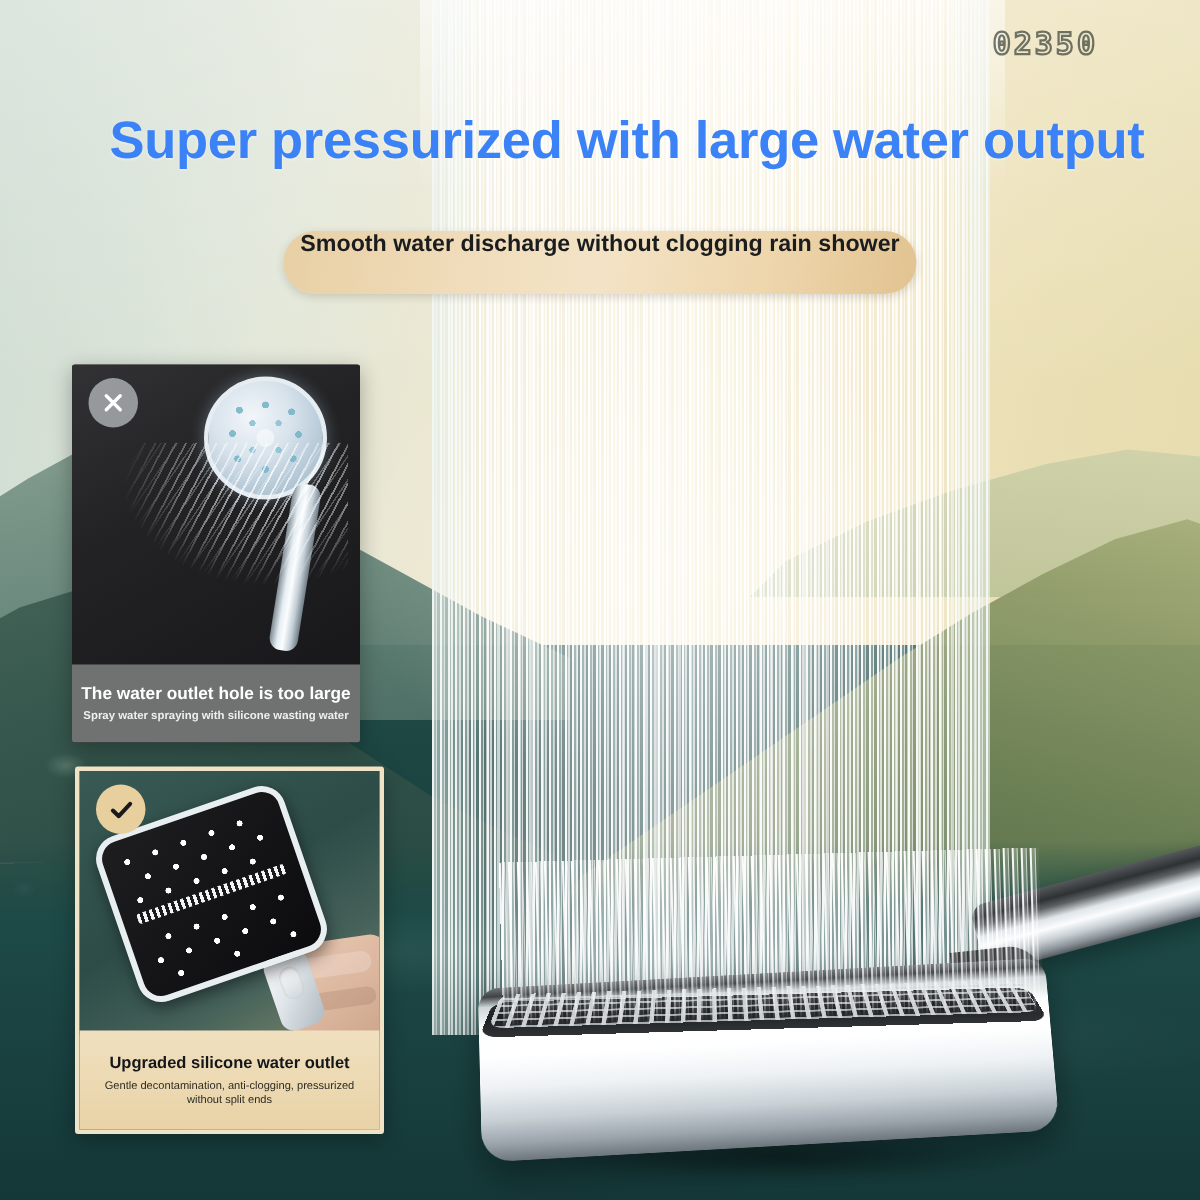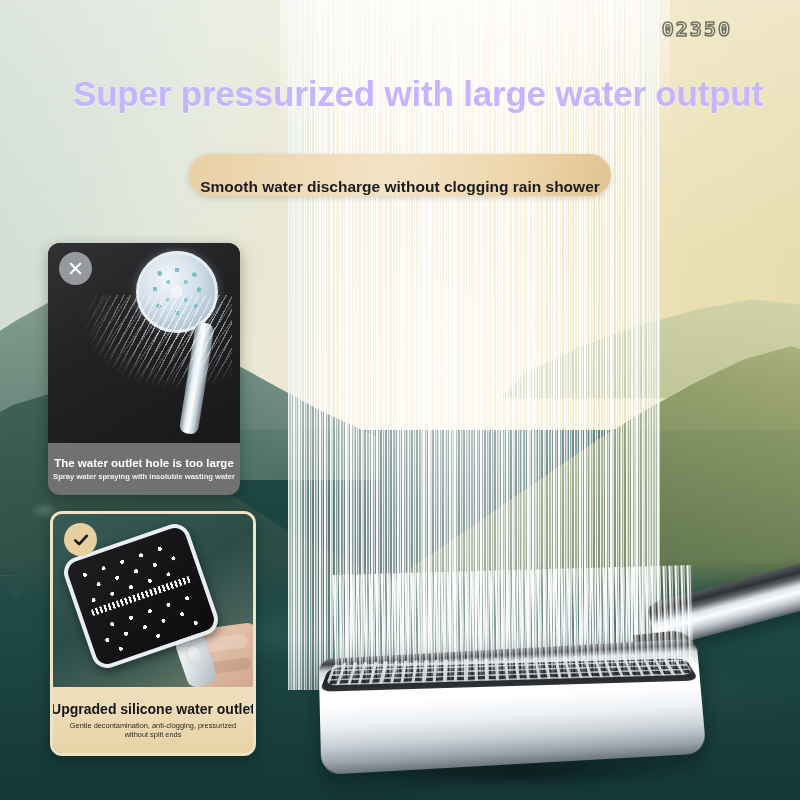--- a/index.html
+++ b/index.html
@@ -139,52 +139,52 @@
   }
   .spray-haze {
     position:absolute; left:255px; top:120px; width:440px; height:520px;
     background:radial-gradient(ellipse 230px 280px at 50% 50%, rgba(255,255,255,.18), transparent 75%);
   }
 
   
   .headline {
     position:absolute; left:0; top:74px; width:800px;
     text-align:center;
-    font-size:35px; font-weight:700; color:#c4b5fd;
+    font-size:35px; font-weight:700; color:#3b82f6;
     letter-spacing:-.2px;
     font-family:"Liberation Sans", sans-serif;
     text-shadow:0 1px 2px rgba(255,255,255,.55);
     white-space:nowrap;
     padding-left:36px;
   }
   .subpill {
     position:absolute; left:189px; top:154px;
     width:422px; height:42px; border-radius:21px;
     background:linear-gradient(100deg,#e8cfa4 0%, #f0dcba 28%, #f3e3c6 50%, #eed6ad 76%, #e2c391 100%);
     box-shadow:0 2px 6px rgba(60,50,25,.18);
-    display:flex; align-items:flex-end; justify-content:center;
+    display:flex; align-items:flex-start; justify-content:center;
   }
   .subpill span {
     font-size:15.5px; font-weight:700; color:#1b1c1e; white-space:nowrap;
   }
 
   
   .watermark {
     position:absolute; right:68px; top:17px;
     font-family:"DejaVu Sans Mono", monospace;
     font-size:20px; font-weight:700; letter-spacing:2px;
     color:transparent;
     -webkit-text-stroke:1.5px rgba(35,45,40,.75);
     opacity:.85;
   }
 
   
   .card {
     position:absolute;
-    border-radius:12px;
+    border-radius:2px;
     overflow:hidden;
     box-shadow:0 4px 14px rgba(0,0,0,.30);
   }
   
   .card-bad {
     left:48px; top:243px; width:192px; height:252px;
     background:#2a2a2c;
   }
   .card-bad .photo {
     position:absolute; left:0; top:0; width:192px; height:200px;
@@ -329,21 +329,21 @@
   .good-hand::after {
     content:""; position:absolute; left:2px; top:34px; width:56px; height:12px;
     border-radius:8px; background:rgba(120,80,60,.16);
   }
   .card-good .cap-wrap {
     position:absolute; left:0; bottom:0; width:200px; height:66px;
     background:linear-gradient(180deg,#f0e0bf 0%, #ecd9b2 55%, #e8d2a6 100%);
     display:flex; flex-direction:column; align-items:center; justify-content:center; gap:4px;
     padding:0 6px;
   }
-  .cap-main-g { font-size:14px; font-weight:700; color:#15161a; white-space:nowrap; }
+  .cap-main-g { font-size:11px; font-weight:700; color:#15161a; white-space:nowrap; }
   .cap-sub-g  { font-size:7.4px; font-weight:400; color:#2c2a22; text-align:center; line-height:1.25; }
 
   
   .product { position:absolute; left:300px; top:610px; width:500px; height:190px; }
   .head-body {
     position:absolute; left:20px; top:38px; width:382px; height:116px;
     border-radius:14px 14px 20px 20px;
     background:linear-gradient(180deg,
         #6e7377 0%, #3f4346 5%, #cfd6da 11%,
         #fdfefe 24%, #ffffff 40%, #eef2f5 58%,
@@ -442,21 +442,21 @@
       <div class="bad-handle"></div>
       <div class="bad-spray"></div>
     </div>
     <div class="badge badge-x">
       <svg width="17" height="17" viewBox="0 0 20 20" aria-hidden="true">
         <path d="M4.5 4.5 L15.5 15.5 M15.5 4.5 L4.5 15.5" stroke="#ffffff" stroke-width="2.6" stroke-linecap="round" fill="none"></path>
       </svg>
     </div>
     <div class="card-captions">
       <div class="cap-main">The water outlet hole is too large</div>
-      <div class="cap-sub">Spray water spraying with insoluble wasting water</div>
+      <div class="cap-sub">Spray water spraying with silicone wasting water</div>
     </div>
   </div>
 
   <div class="card card-good">
     <div class="photo">
       <div class="good-hand"></div>
       <div class="good-grip"></div>
       <div class="good-panel"></div>
     </div>
     <div class="badge badge-check">

